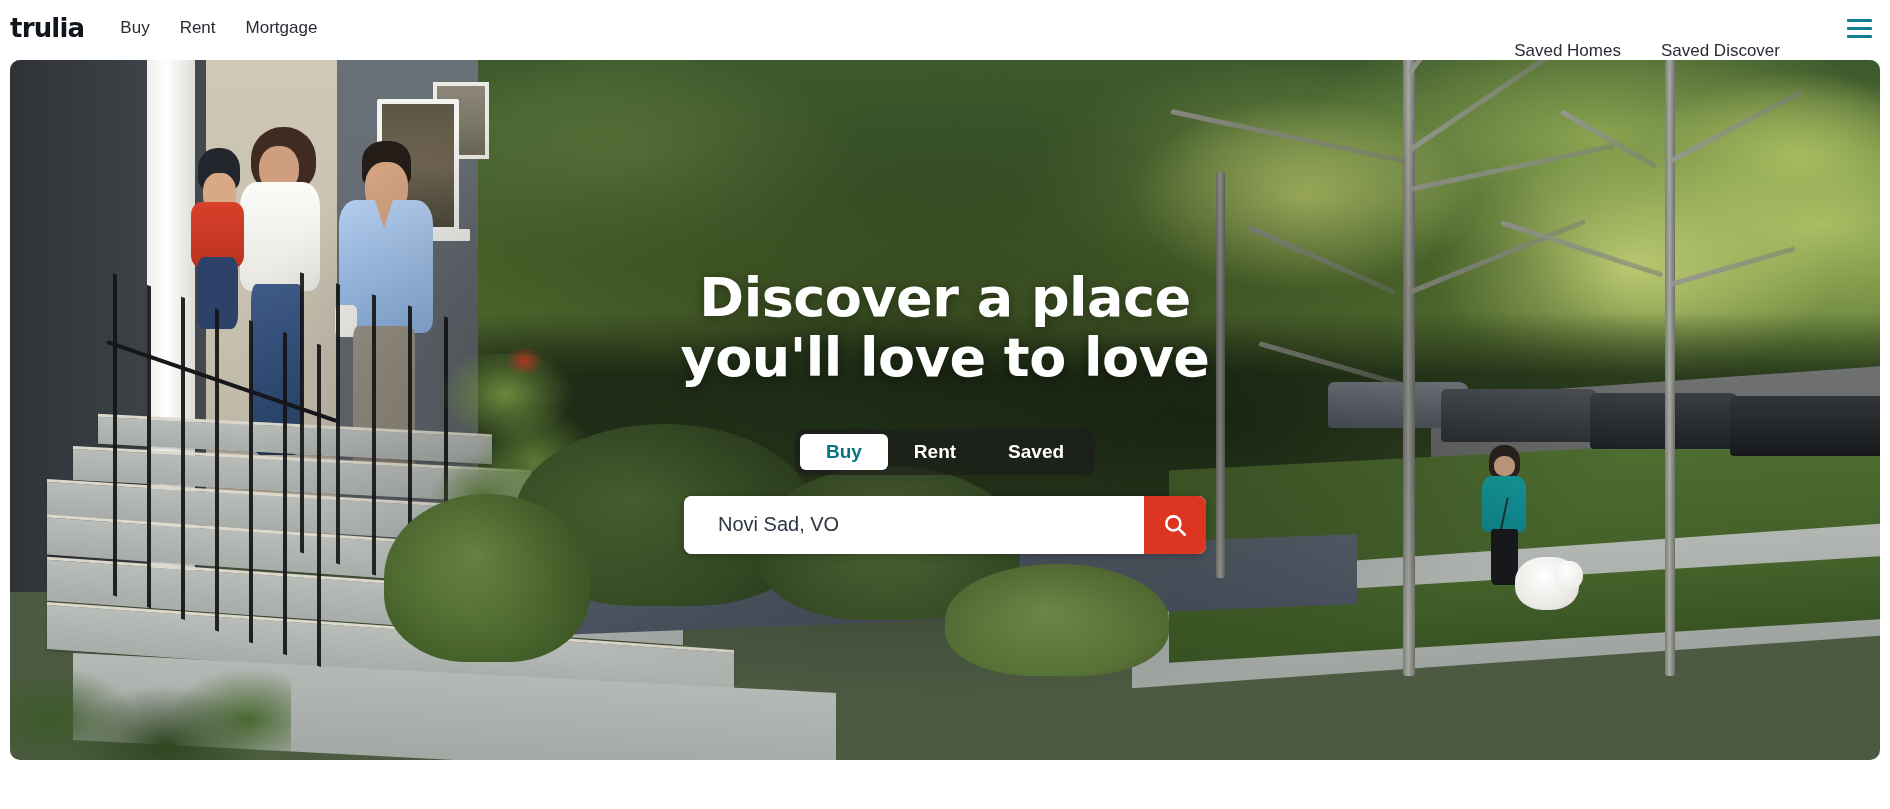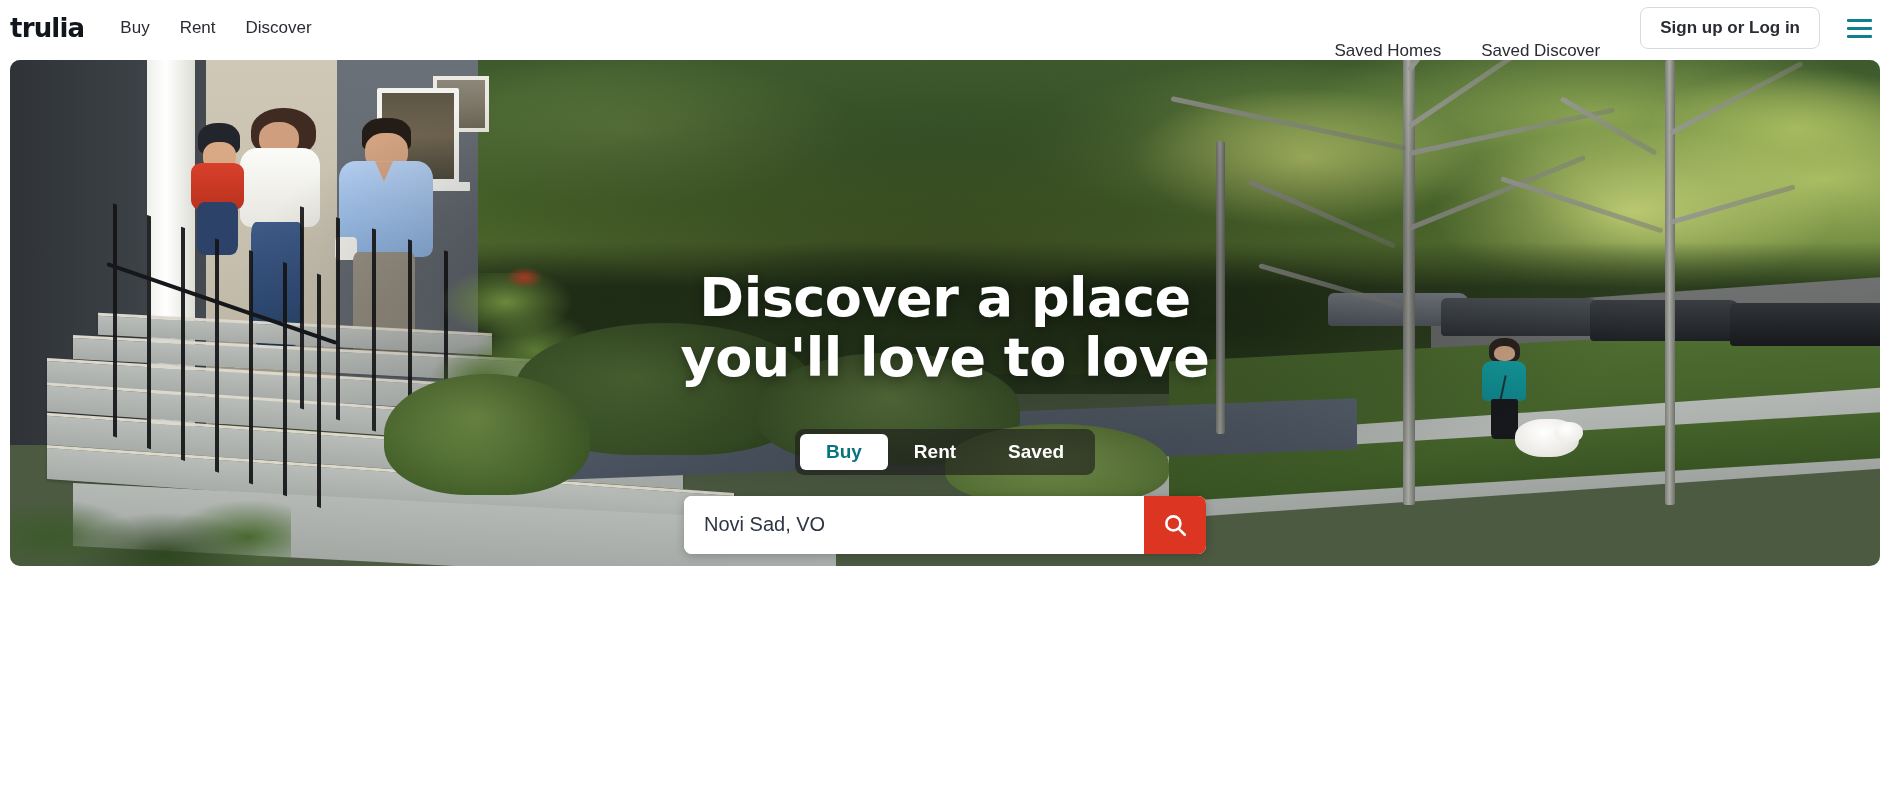--- a/index.html
+++ b/index.html
@@ -100,21 +100,21 @@
     width: 1890px;
     height: 753px;
     background: #ffffff;
   }
 
   .hero {
     position: absolute;
     left: 10px;
     top: 4px;
     width: 1870px;
-    height: 506px;
+    height: 700px;
     border-radius: 10px;
     overflow: hidden;
     background: #4c5a42;
   }
 
   
   .scene { position: absolute; inset: 0; }
 
   
   .sky {
@@ -511,21 +511,21 @@
     height: 58px;
     border-radius: 8px;
     overflow: hidden;
     box-shadow: 0 2px 10px rgba(0,0,0,0.22);
     background: #ffffff;
   }
   .search-input {
     flex: 1;
     border: none;
     outline: none;
-    padding: 0 20px;
+    padding: 0 34px;
     font-size: 20px;
     color: #2e3644;
     font-family: "Liberation Sans", sans-serif;
     background: #ffffff;
   }
   .search-input::placeholder { color: #8b8f99; }
   .search-btn {
     width: 62px;
     background: #dc3522;
     border: none;
@@ -539,27 +539,26 @@
 </head>
 <body>
 
 <div class="header">
 
   <div class="brand">trulia</div>
 
   <nav class="nav-left">
     <span class="nav-link">Buy</span>
     <span class="nav-link">Rent</span>
-    <span class="nav-link">Discover</span>
+    <span class="nav-link">Mortgage</span>
   </nav>
 
   <div class="nav-right">
     <span class="nav-link">Saved Homes</span>
     <span class="nav-link">Saved Discover</span>
-    <button class="auth-btn">Sign up or Log in</button>
     <div class="hamburger">
       <span></span>
       <span></span>
       <span></span>
     </div>
   </div>
 </div>
 
 <div class="hero-wrap">
   <div class="hero">

